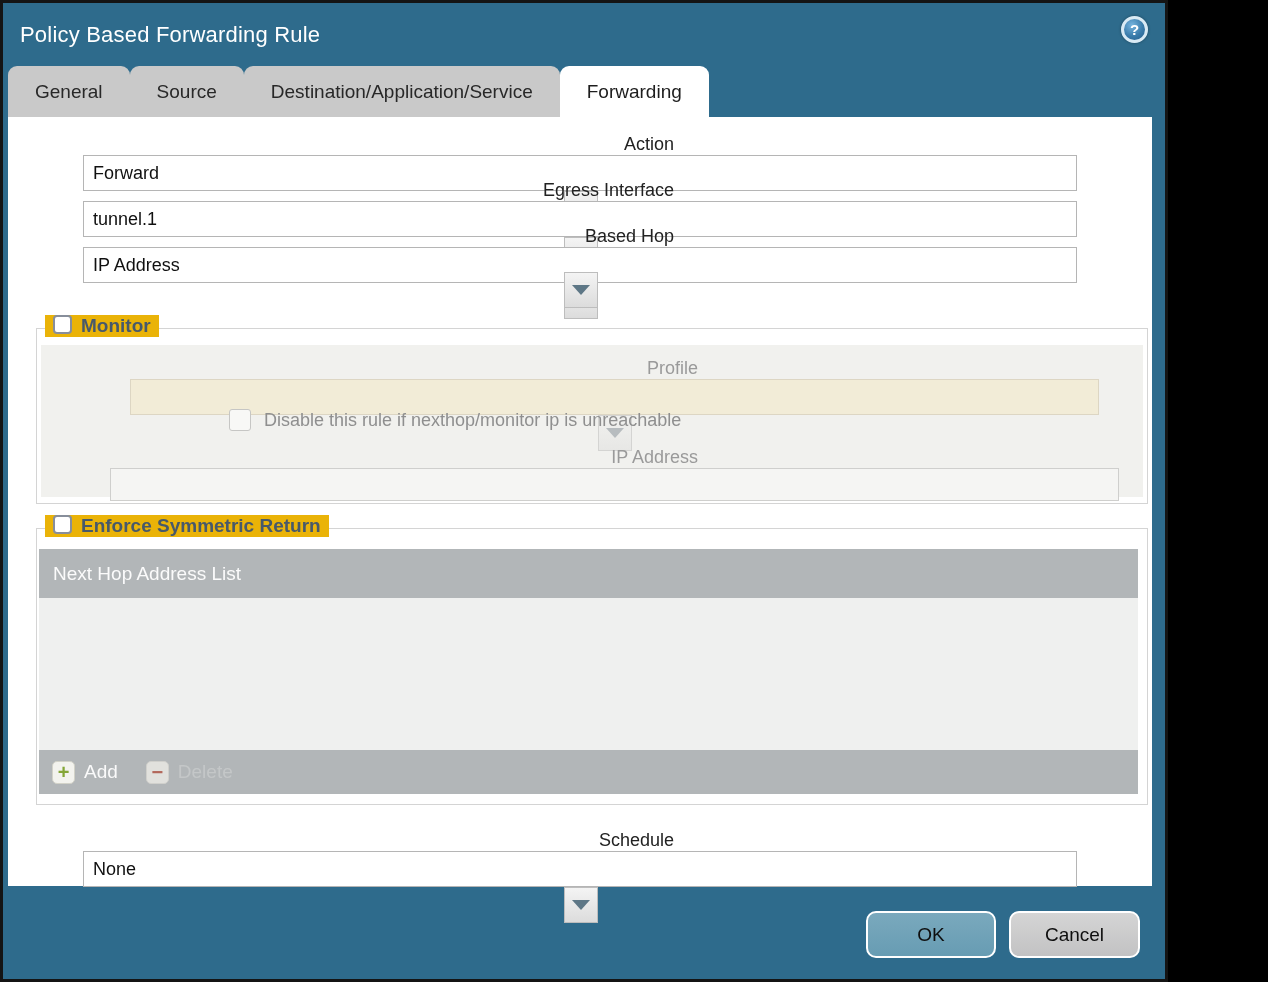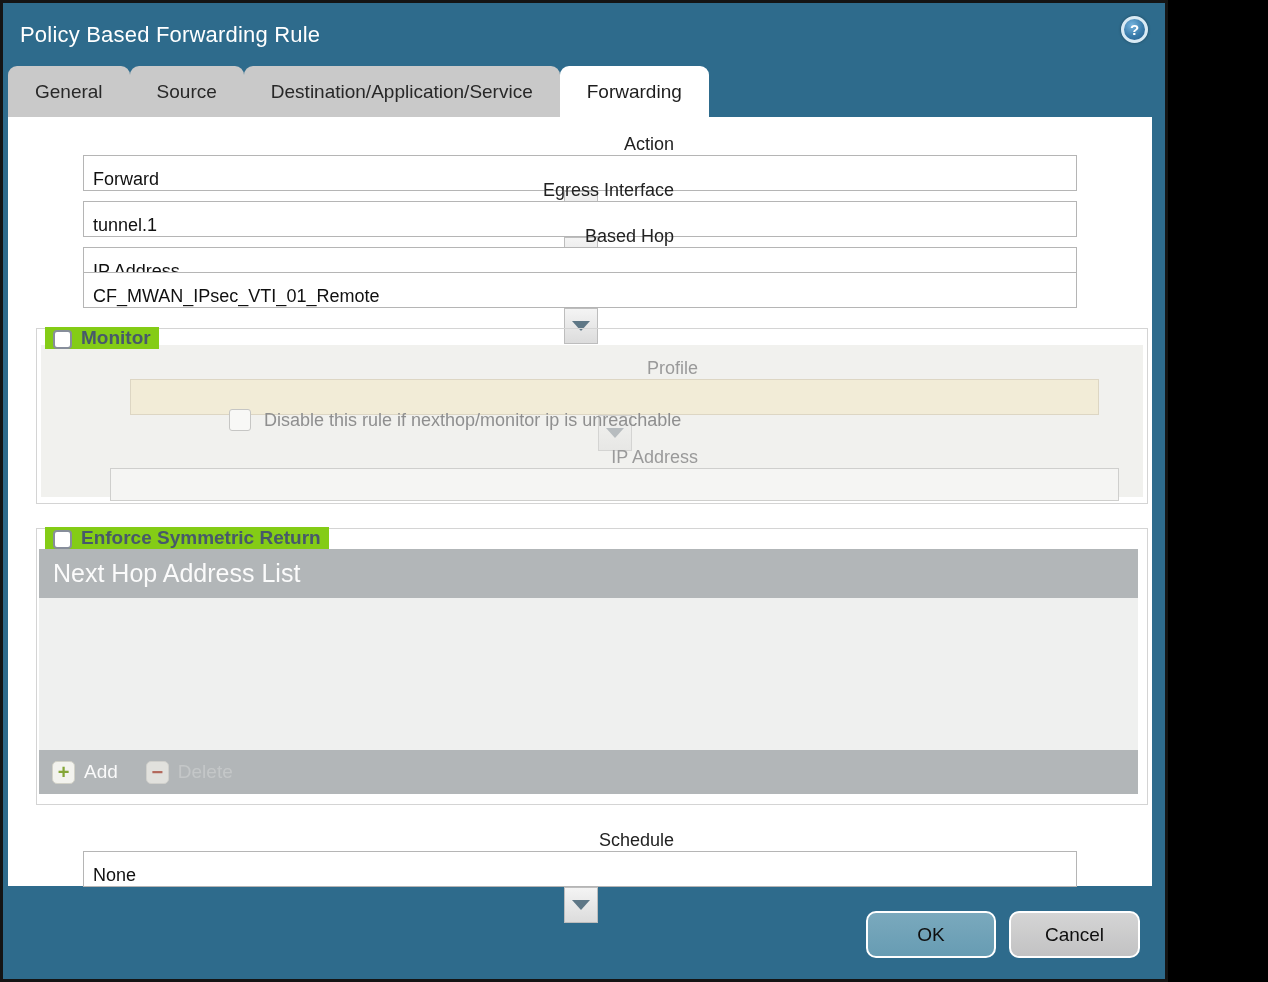--- a/index.html
+++ b/index.html
@@ -47,21 +47,21 @@
   }
   .frow { display:flex; align-items:center; height:36px; margin-bottom:10px;flex-direction:column; }
   .lbl {
     width:208px; padding-right:10px; flex:none;
     text-align:right; font-size:18px; color:#222;
   }
   .field {
     width:994px; height:36px; flex:none;
     border:1px solid #b5b5b5;
     background:#fff;
-    display:flex; align-items:flex-end;
+    display:flex; align-items:center;
     padding:0 9px; font-size:18px; color:#101010;
     cursor:pointer;
   }
   .ddbtn {
     width:34px; height:36px; flex:none; margin-left:2px;
     background:linear-gradient(#f4f4f4,#dcdcdc);
     border:1px solid #bdbdbd;
     display:flex; align-items:center; justify-content:center;
     cursor:pointer;
   }
@@ -75,22 +75,22 @@
   .ddbtn.disabled .caret { border-top-color:#b7bcbf; }
   
   .fset {
     border:1px solid #d4d4d4;
     margin:20px 4px 0 28px;
     position:relative;
     padding:16px 4px 6px 4px;
   }
   .legend {
     position:absolute; top:-14px; left:8px;
-    background:#84cc16; padding:0 8px;
-    display:flex; align-items:flex-end; gap:9px;margin-top:12px;
+    background:#eab308; padding:0 8px;
+    display:flex; align-items:flex-start; gap:9px;
   }
   .cb {
     width:19px; height:19px; flex:none;
     border:2px solid #878e9b; border-radius:4px;
     background:#fff; cursor:pointer;
   }
   .fset-title { font-size:19px; font-weight:bold; color:var(--section-title,#47596b); cursor:pointer; }
   
   .panel { background:var(--panel-gray,#f1f1ee); padding:13px 0 14px 0; }
   .panel .frow { margin-bottom:0;margin-left:44px; }
@@ -108,21 +108,21 @@
   .chklabel { margin-left:13px; font-size:18px; color:#8f8f8f; }
   .field.disabledinput {
     width:1009px; height:33px;
     background:#f5f5f3; border:1px solid #cfcfcd; cursor:default;
   }
   
   .fset.sym { margin-top:24px; padding:20px 9px 10px 2px; }
   .listtable { width:100%; }
   .thead {
     background:var(--table-gray,#b2b6b8); color:#fbfbfb;
-    height:49px; font-size:25px;
+    height:49px; font-size:19px;
     display:flex; align-items:center; padding-left:14px;
   }
   .tbody { background:#eff0ef; height:152px; }
   .tfoot {
     background:var(--table-gray,#b2b6b8); height:44px;
     display:flex; align-items:center; padding-left:13px; gap:28px;
   }
   .tbtn { display:flex; align-items:center; gap:9px; font-size:19px; cursor:pointer; }
   .tbtn .ic {
     width:23px; height:23px; border-radius:5px;
@@ -195,23 +195,20 @@
       <div class="field">
         <span>IP Address</span>
       </div>
       <div class="ddbtn">
         <span class="caret"></span>
       </div>
     </div>
 
     <div class="frow">
       <div class="lbl"></div>
-      <div class="field">
-        <span>CF_MWAN_IPsec_VTI_01_Remote</span>
-      </div>
       <div class="ddbtn">
         <span class="caret"></span>
       </div>
     </div>
 
     <div class="fset">
       <div class="legend">
         <div class="cb"></div>
         <div class="fset-title">Monitor</div>
       </div>

